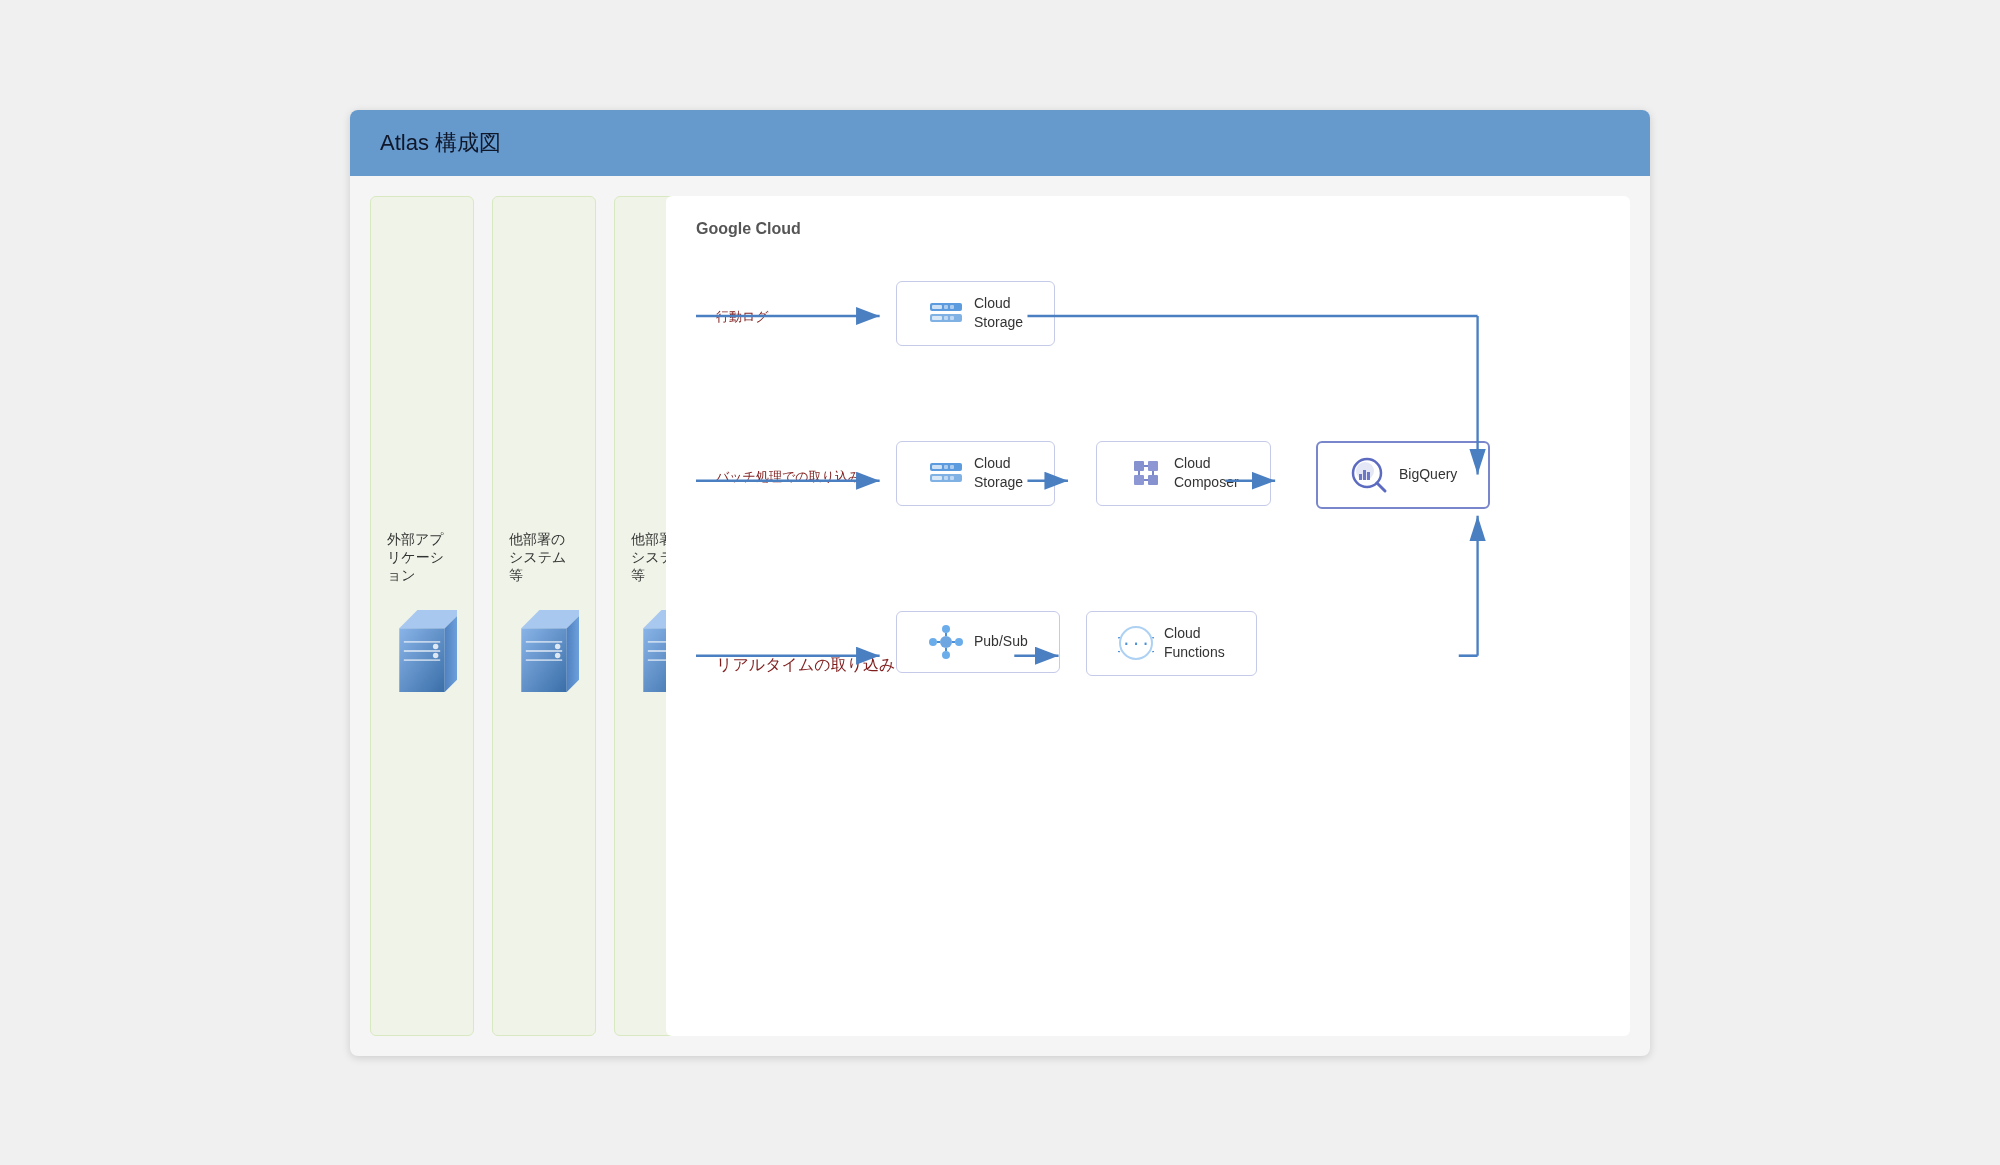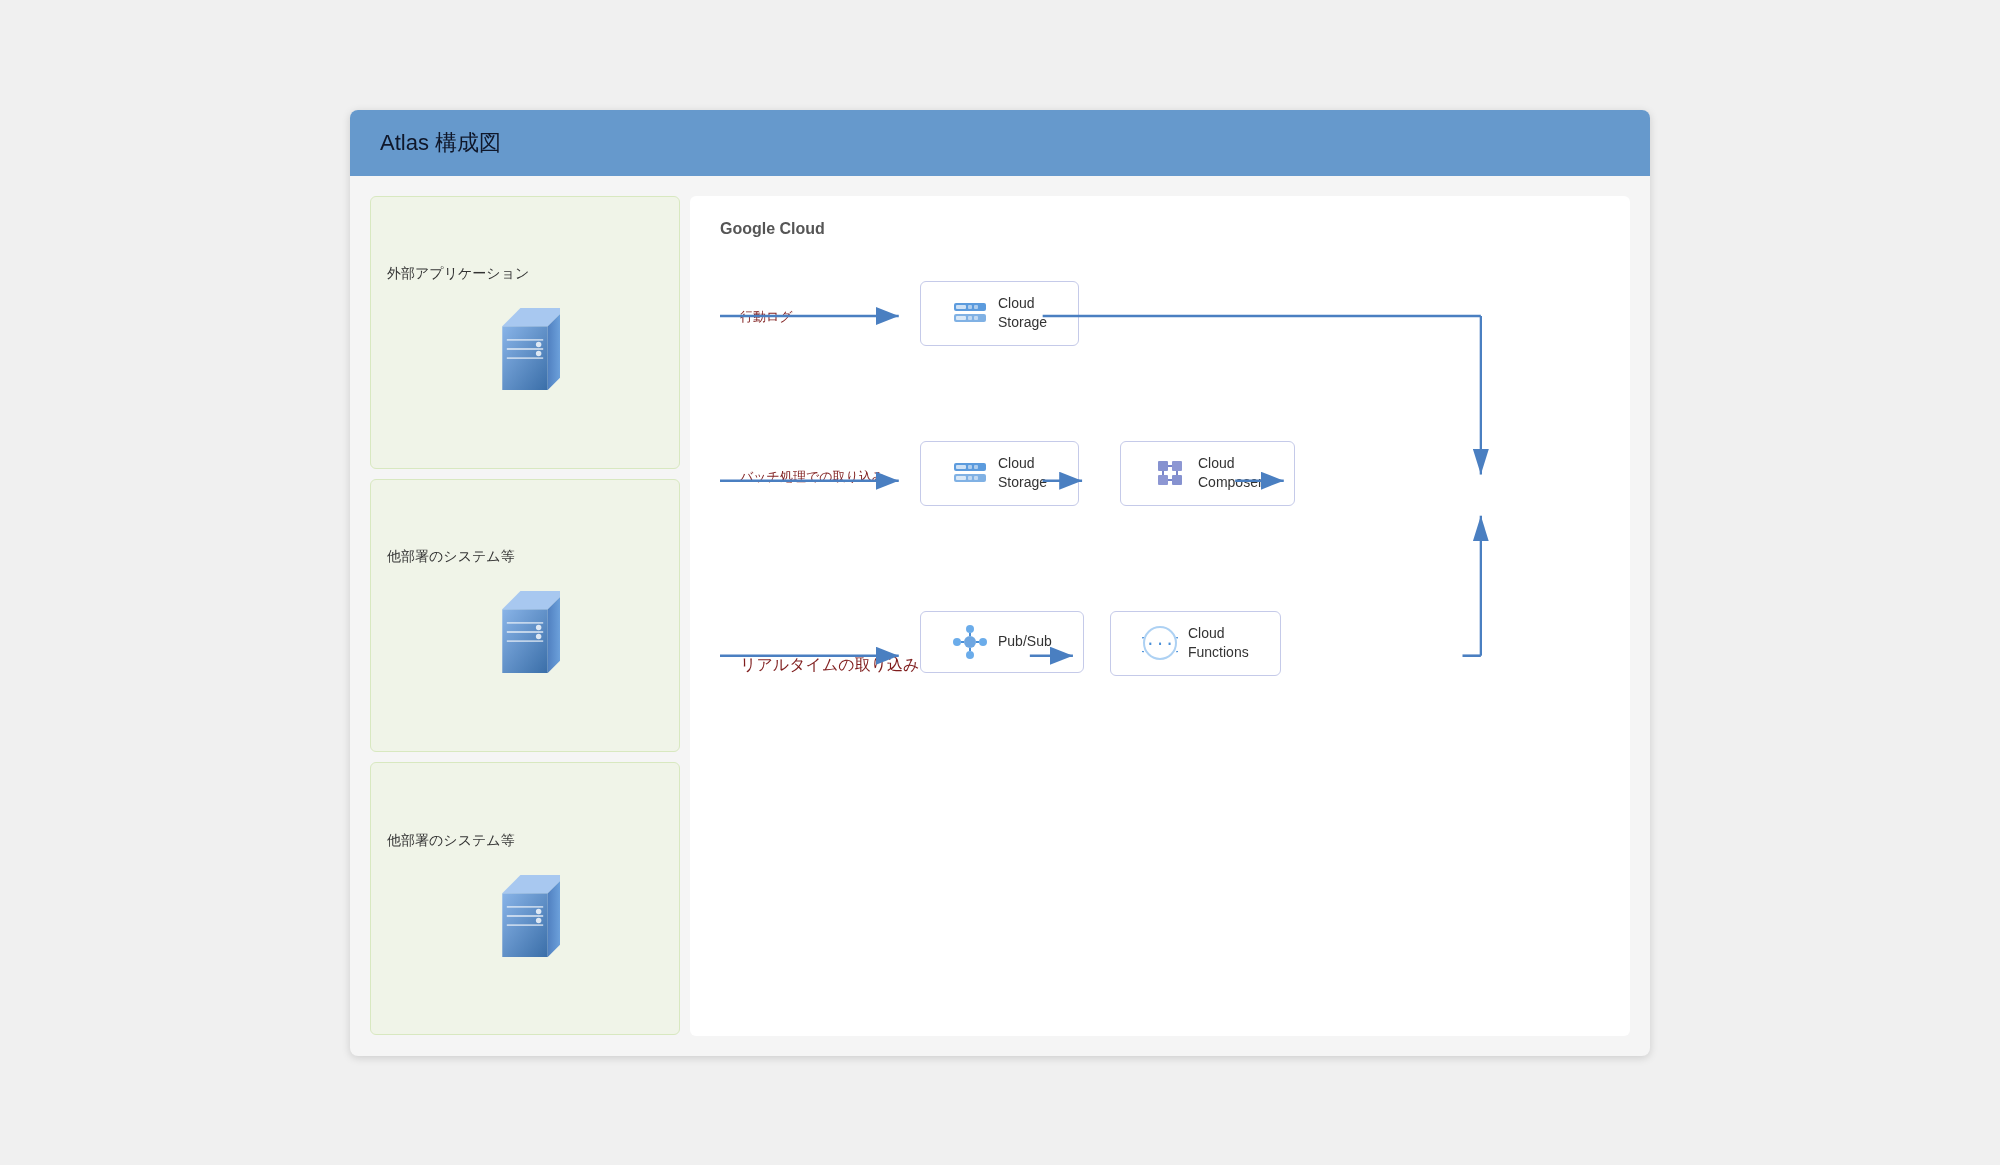--- a/index.html
+++ b/index.html
@@ -28,23 +28,23 @@
     }
     .content-area {
       display: flex;
       padding: 20px;
       gap: 0;
       min-height: 880px;
     }
     
     .left-panel {
       display: flex;
-      flex-direction: column;
-      gap: 10px;
-      width: 310px;
+      flex-direction: row;
+      gap: 18px;
+      width: 286px;
       flex-shrink: 0;
     }
     .system-box {
       background: #f0f4e8;
       border: 1px solid #d8e8c0;
       border-radius: 6px;
       padding: 16px;
       display: flex;
       flex-direction: column;
       align-items: center;
@@ -270,20 +270,32 @@
 
         <div class="abs-box" style="top: 365px; left: 390px; min-width:150px;">
 
           <svg width="36" height="36" viewBox="0 0 36 36">
             <circle cx="18" cy="18" r="16" fill="none" stroke="#5ba3e8" stroke-width="2" opacity="0.5"></circle>
             <text x="18" y="24" text-anchor="middle" font-size="16" fill="#4a90d9" font-family="monospace">{···}</text>
           </svg>
           <div class="service-text">Cloud<br>Functions</div>
         </div>
 
+        <div class="abs-box" style="top: 195px; left: 620px; min-width:150px; border-width: 2px; border-color: #7986cb;">
+
+          <svg width="40" height="40" viewBox="0 0 40 40">
+            <circle cx="18" cy="18" r="14" fill="none" stroke="#5c6bc0" stroke-width="2.5"></circle>
+            <circle cx="16" cy="16" r="9" fill="#7986cb" opacity="0.2"></circle>
+            <rect x="10" y="19" width="3" height="6" fill="#5c6bc0" opacity="0.9"></rect>
+            <rect x="14" y="15" width="3" height="10" fill="#5c6bc0" opacity="0.9"></rect>
+            <rect x="18" y="17" width="3" height="8" fill="#5c6bc0" opacity="0.9"></rect>
+            <line x1="28" y1="28" x2="36" y2="36" stroke="#5c6bc0" stroke-width="3" stroke-linecap="round"></line>
+          </svg>
+          <div class="service-text">BigQuery</div>
+        </div>
 
         <svg class="diagram-svg" viewBox="0 0 960 680" preserveAspectRatio="none">
           <defs>
             <marker id="arrowhead" markerWidth="10" markerHeight="7" refX="10" refY="3.5" orient="auto">
               <polygon points="0 0, 10 3.5, 0 7" fill="#4a7fc1"></polygon>
             </marker>
           </defs>
 
           <line x1="0" y1="68" x2="195" y2="68" stroke="#4a7fc1" stroke-width="2.5" marker-end="url(#arrowhead)"></line>
 

